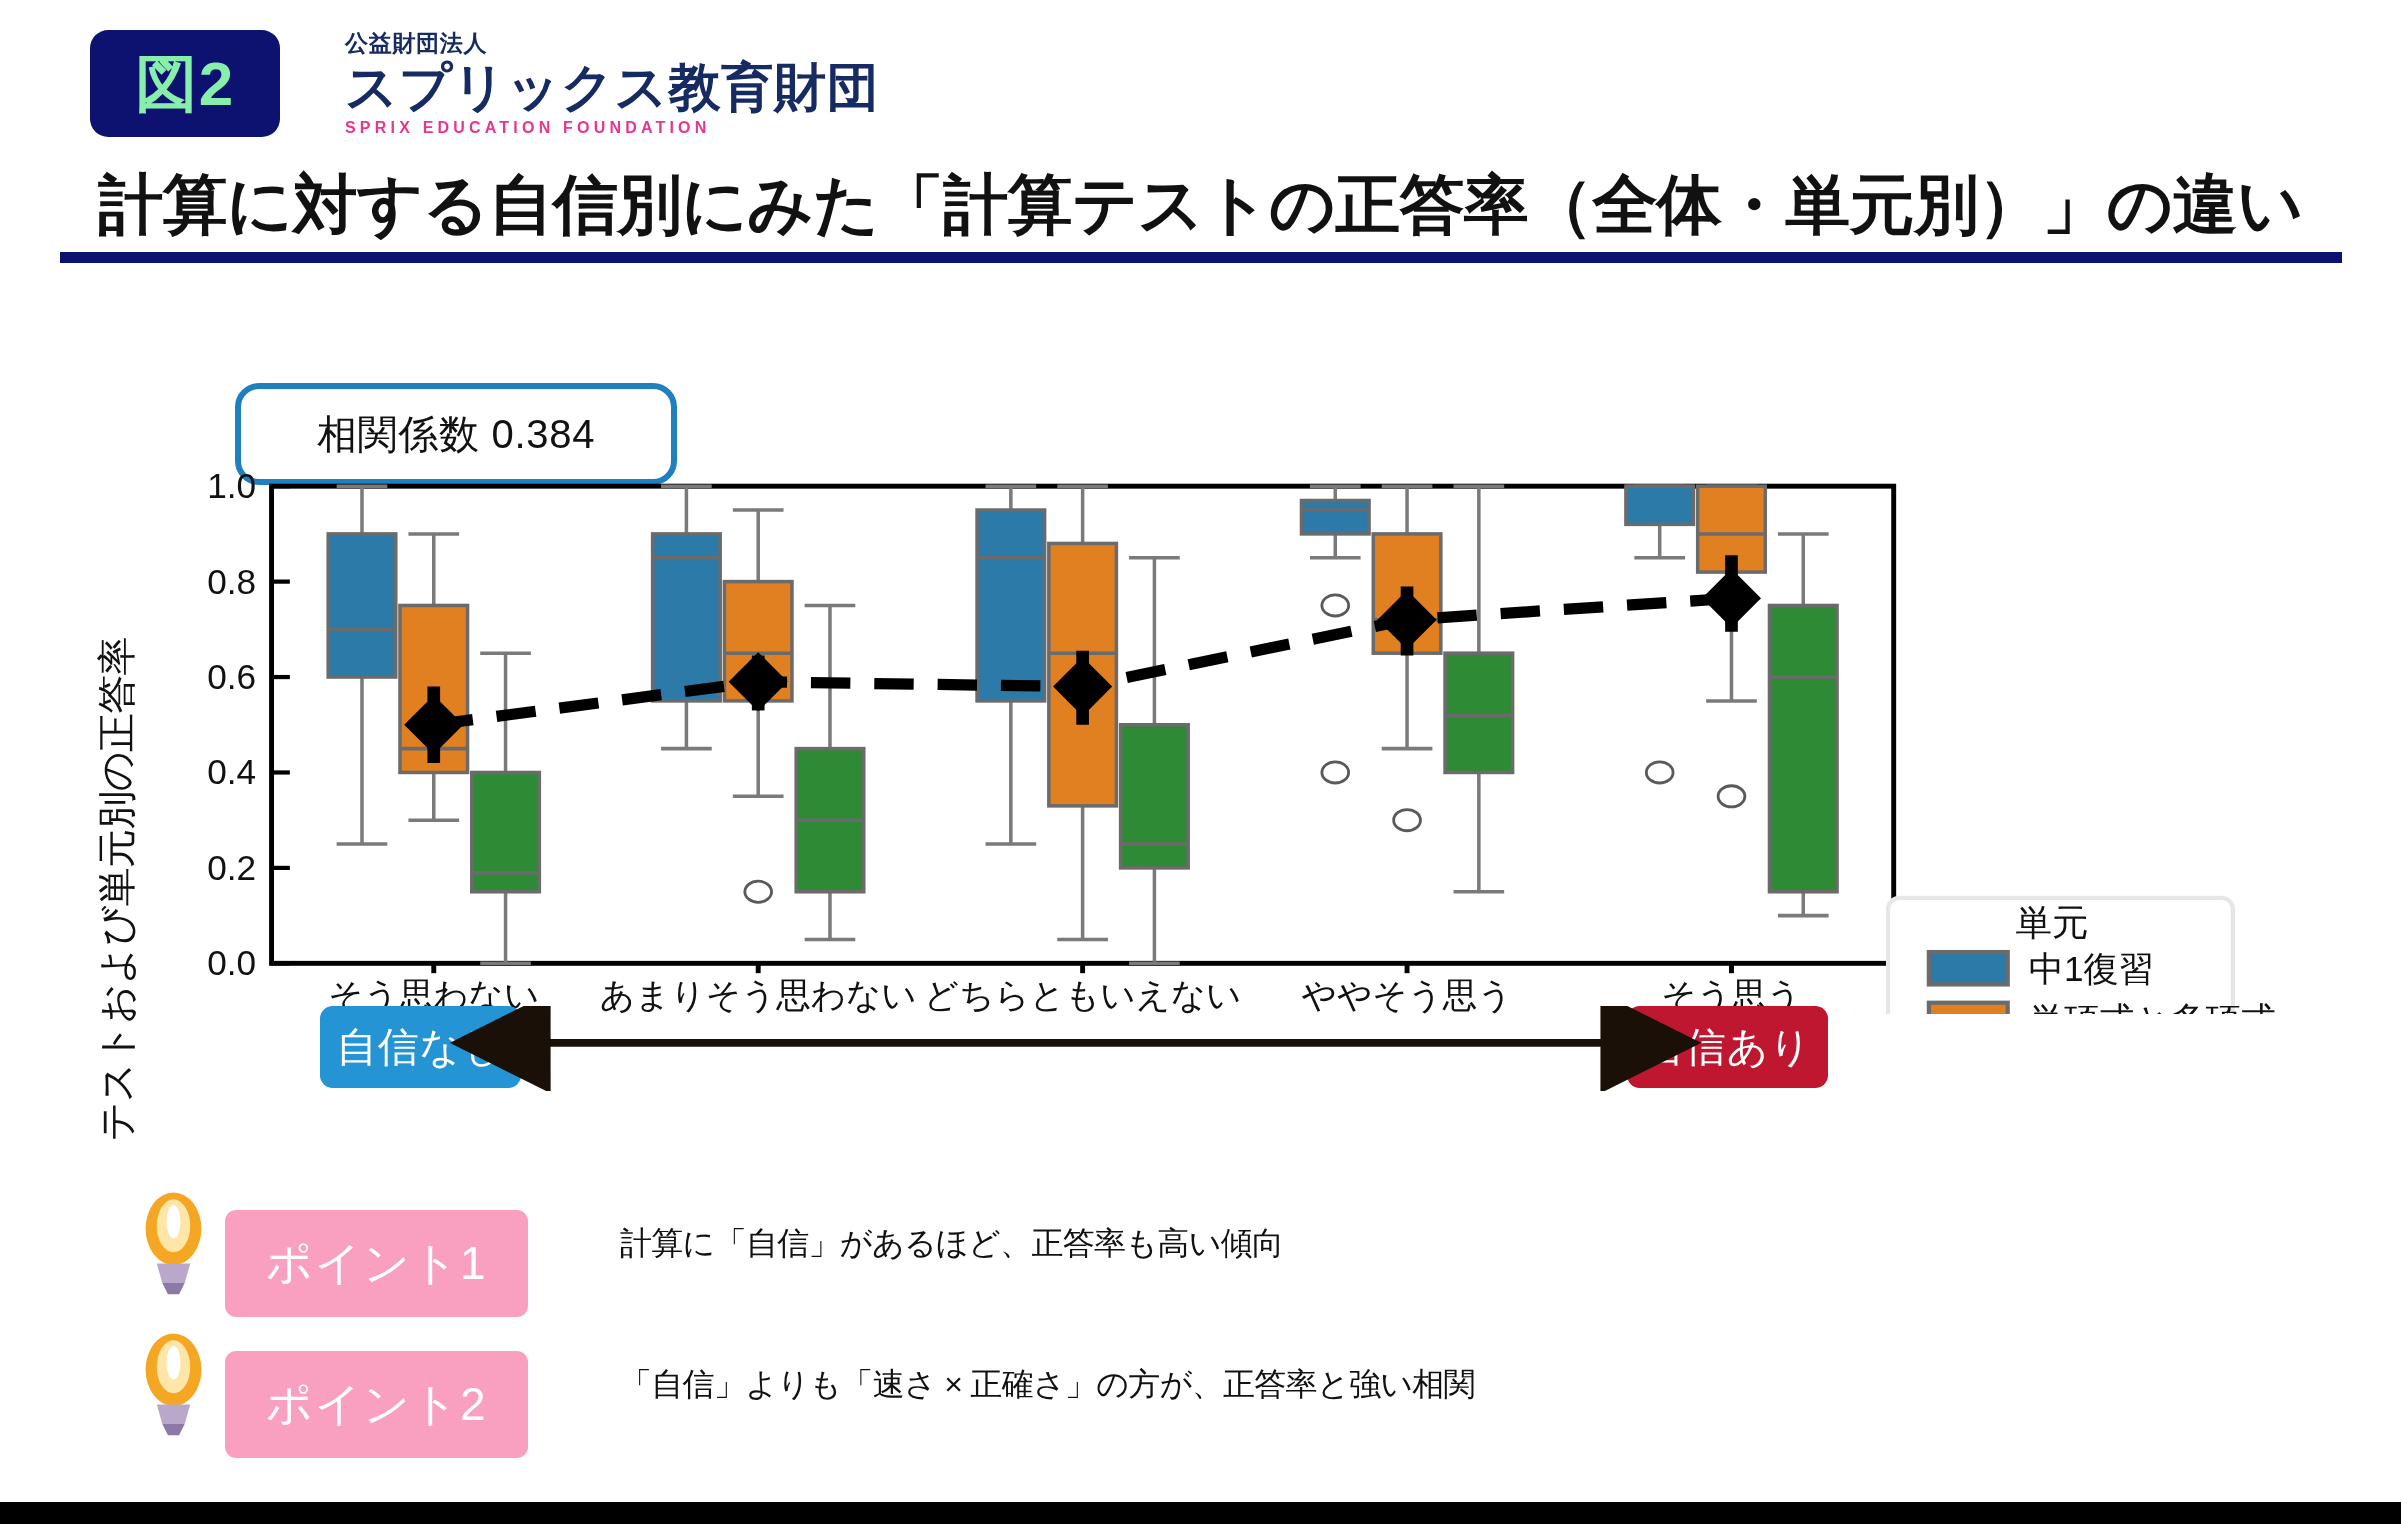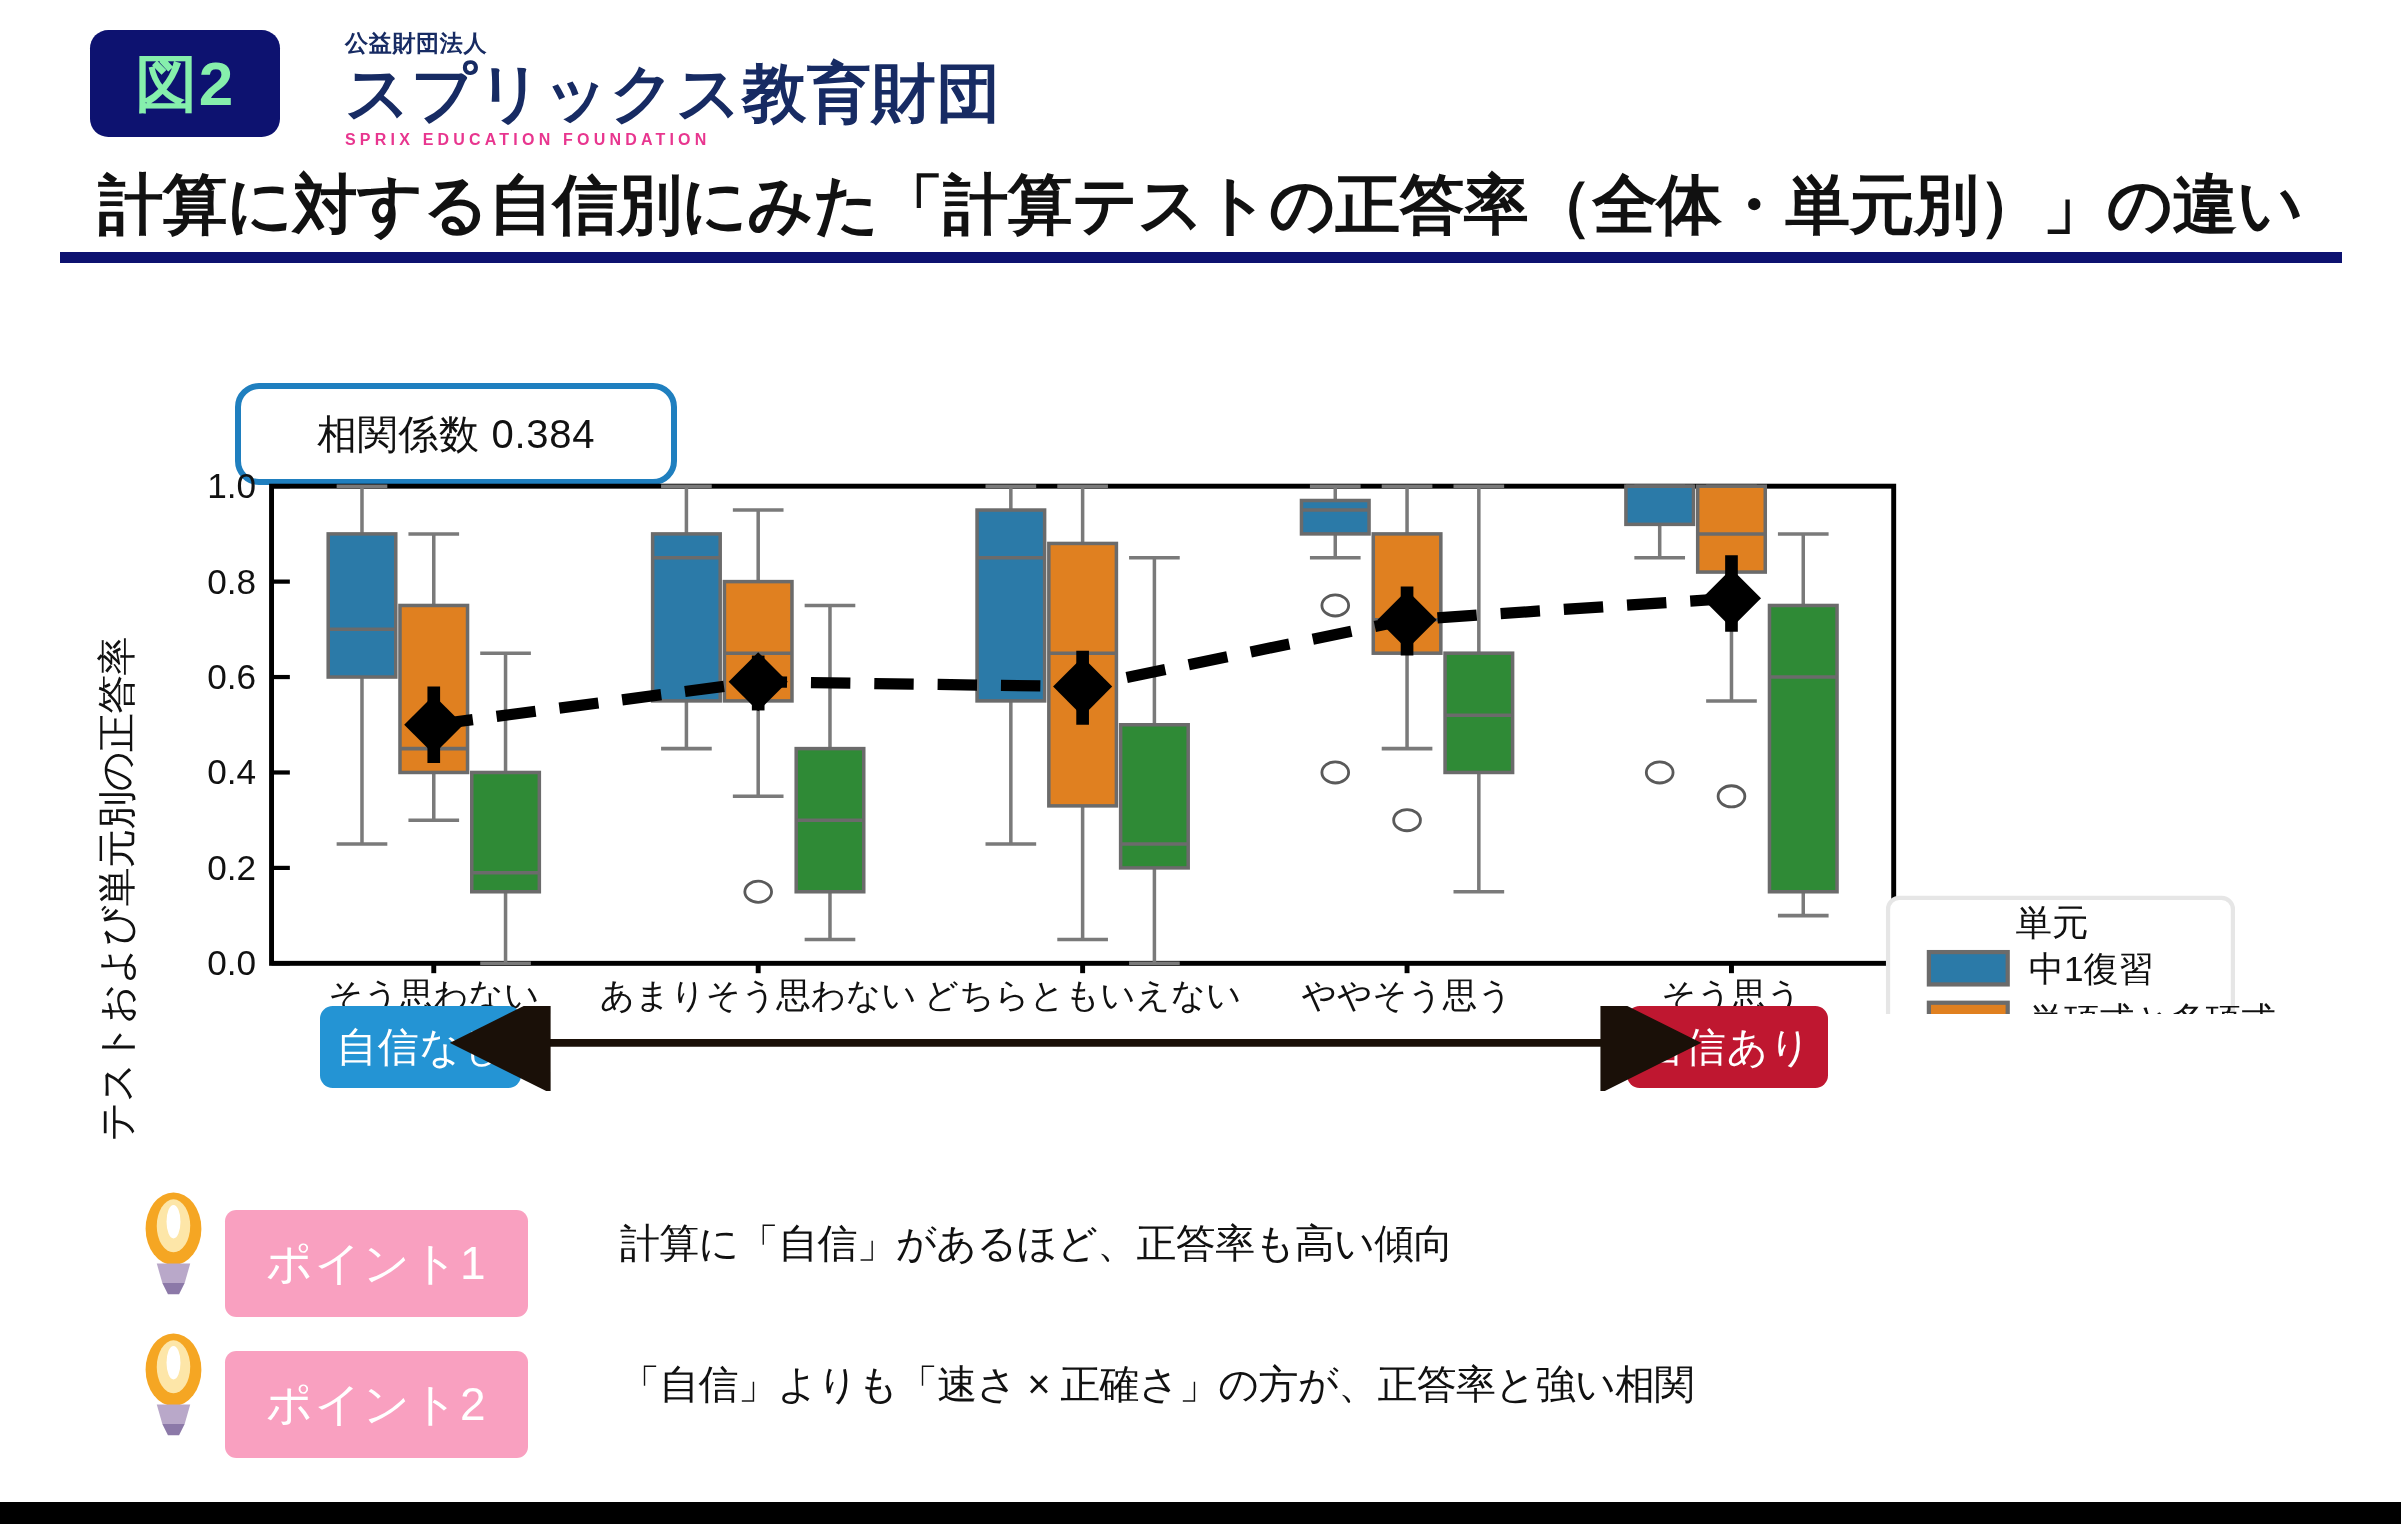--- a/index.html
+++ b/index.html
@@ -19,21 +19,21 @@
     background:#0d1270;border-radius:18.3px;
     display:flex;align-items:center;justify-content:center;
     color:#86efac;font-size:62px;font-weight:700;letter-spacing:1.4px;
   }
   .logo-block{position:absolute;left:345px;top:32px;}
   .logo-kouekei{
     font-size:23px;font-weight:700;color:#172b63;letter-spacing:0.7px;line-height:1;
     margin-bottom:5.6px;
   }
   .logo-main{
-    font-size:64px;font-weight:700;color:#172b63;letter-spacing:0.7px;line-height:1;
+    font-size:52px;font-weight:700;color:#172b63;letter-spacing:0.7px;line-height:1;
   }
   .logo-sub{
     margin-top:7px;font-size:16px;font-weight:700;color:#e8368f;letter-spacing:4.2px;line-height:1;
   }
 
   
   .title-wrap{position:absolute;left:0;top:169px;width:100%;}
   .title-text{
     font-size:65px;font-weight:700;color:#111111;letter-spacing:-0.7px;
     text-align:center;line-height:1.12;white-space:nowrap;
@@ -76,21 +76,21 @@
   .bulb{
     position:absolute;left:137px;width:73px;height:106px;
   }
   .point-tag{
     position:absolute;left:225px;width:303px;height:107px;
     background:#f9a0c0;border-radius:11.3px;
     display:flex;align-items:center;justify-content:center;
     color:#ffffff;font-size:46px;font-weight:500;letter-spacing:1.4px;margin-top:40px;
   }
   .point-text{
-    position:absolute;left:620px;font-size:40px;color:#111111;letter-spacing:-0.7px;
+    position:absolute;left:620px;font-size:32px;color:#111111;letter-spacing:-0.7px;
     white-space:nowrap;
   }
   .footer-bar{position:absolute;left:0;top:1502px;width:2401px;height:22.5px;background:#000000;}
 </style>
 </head>
 <body>
 
 <div class="slide">
 
   <div class="header">

